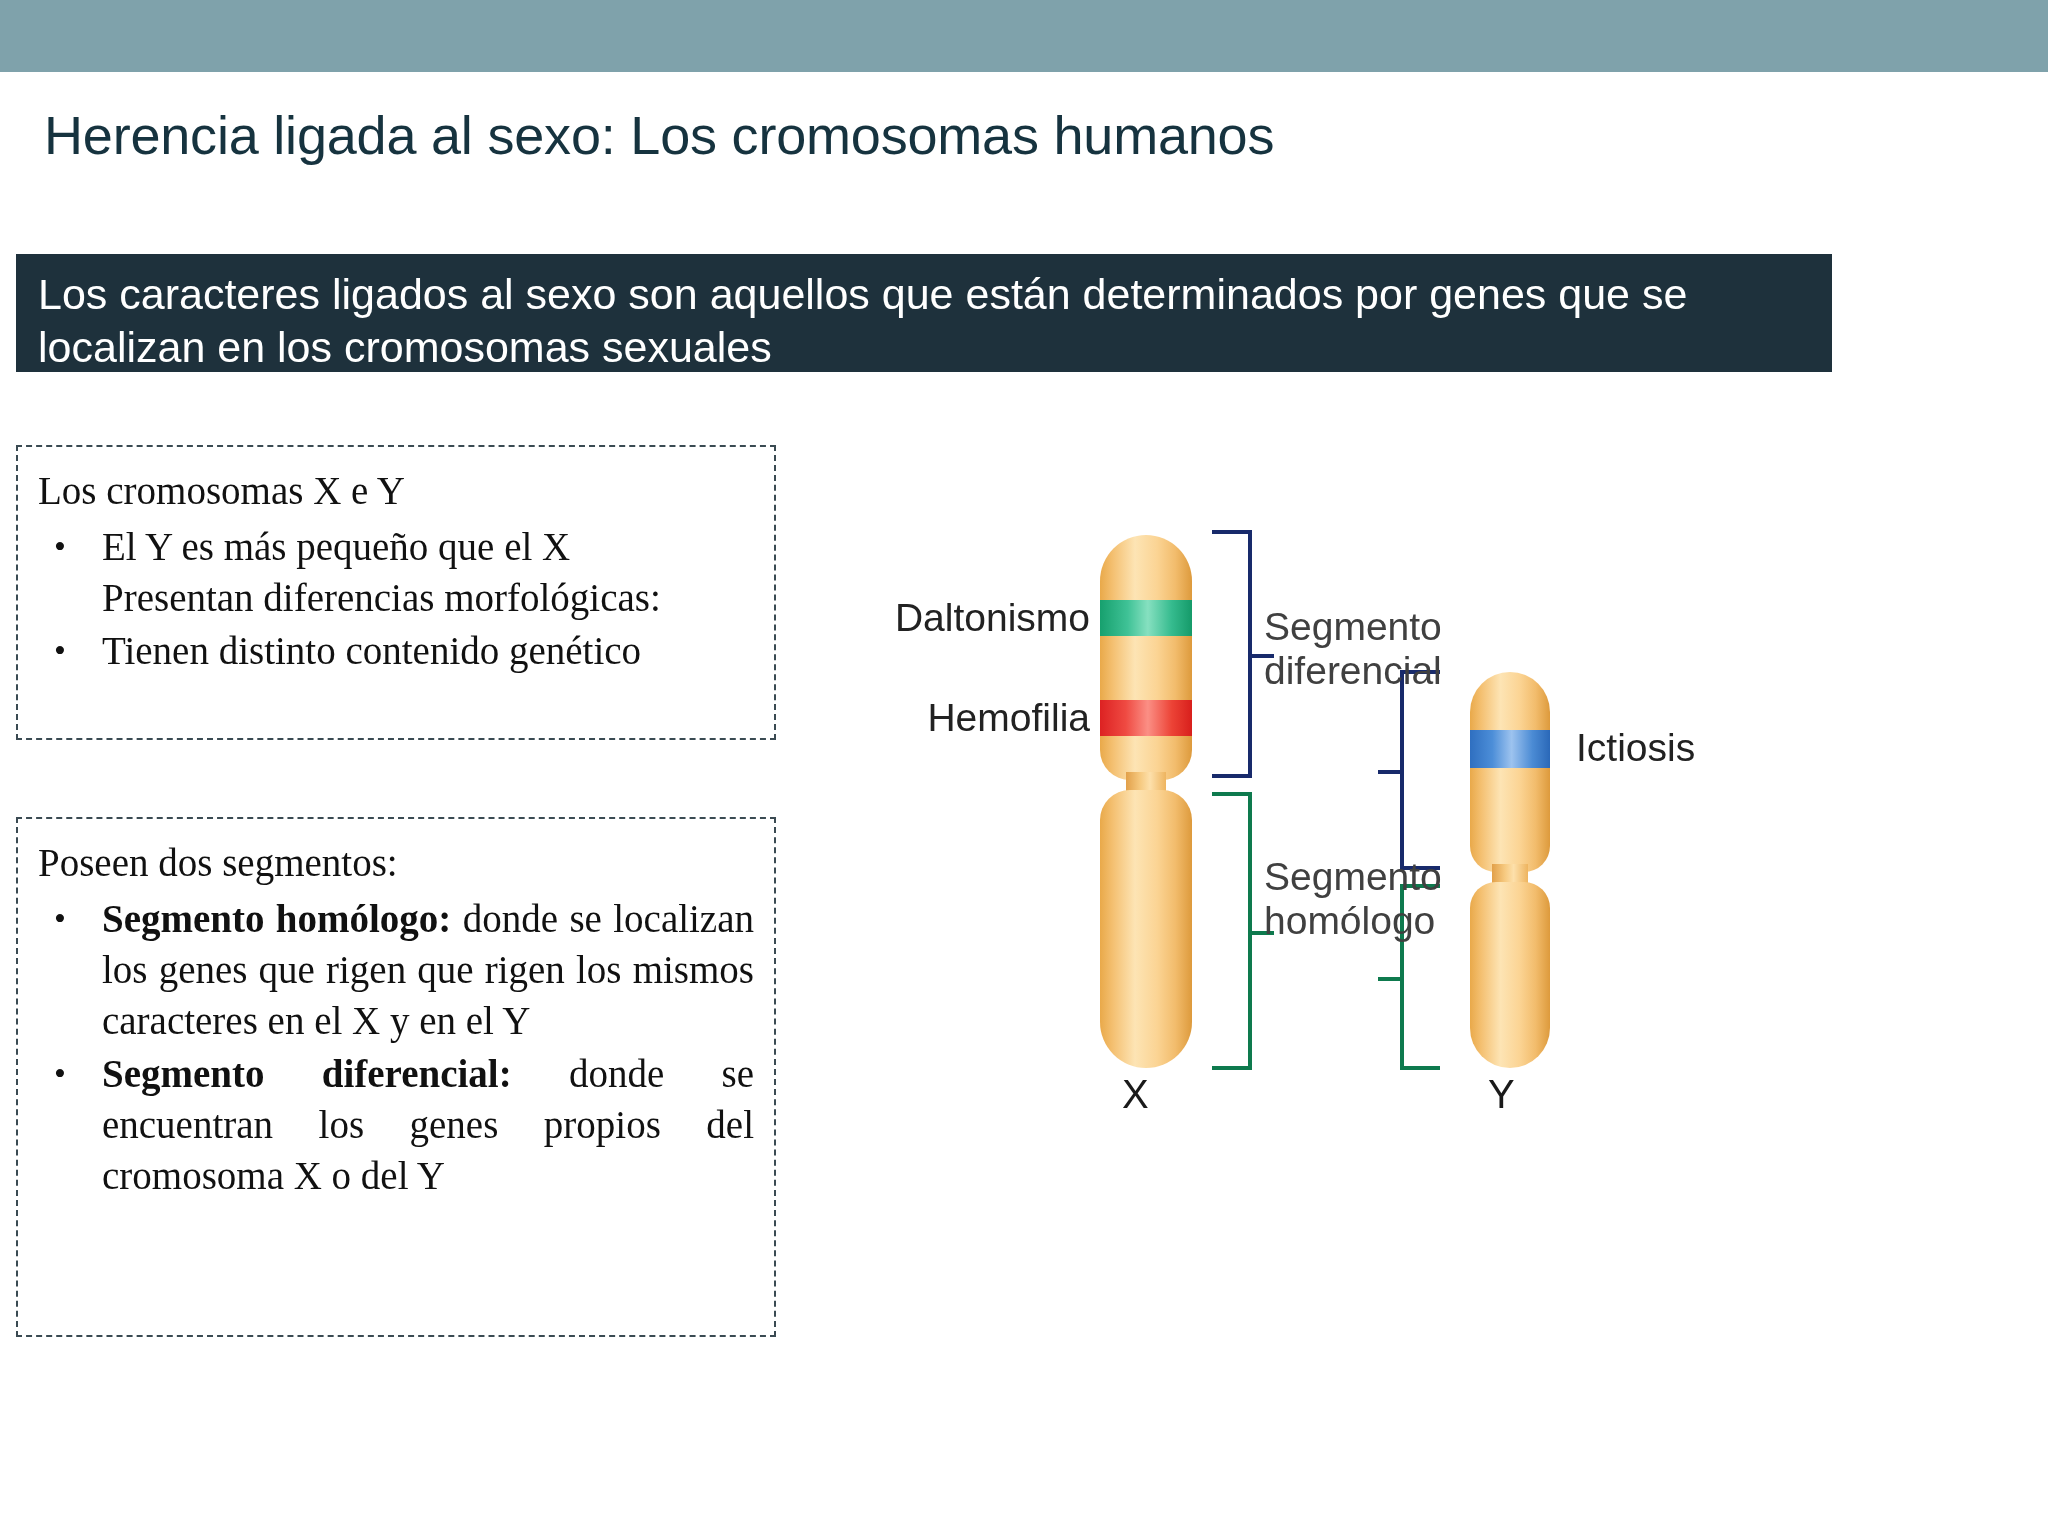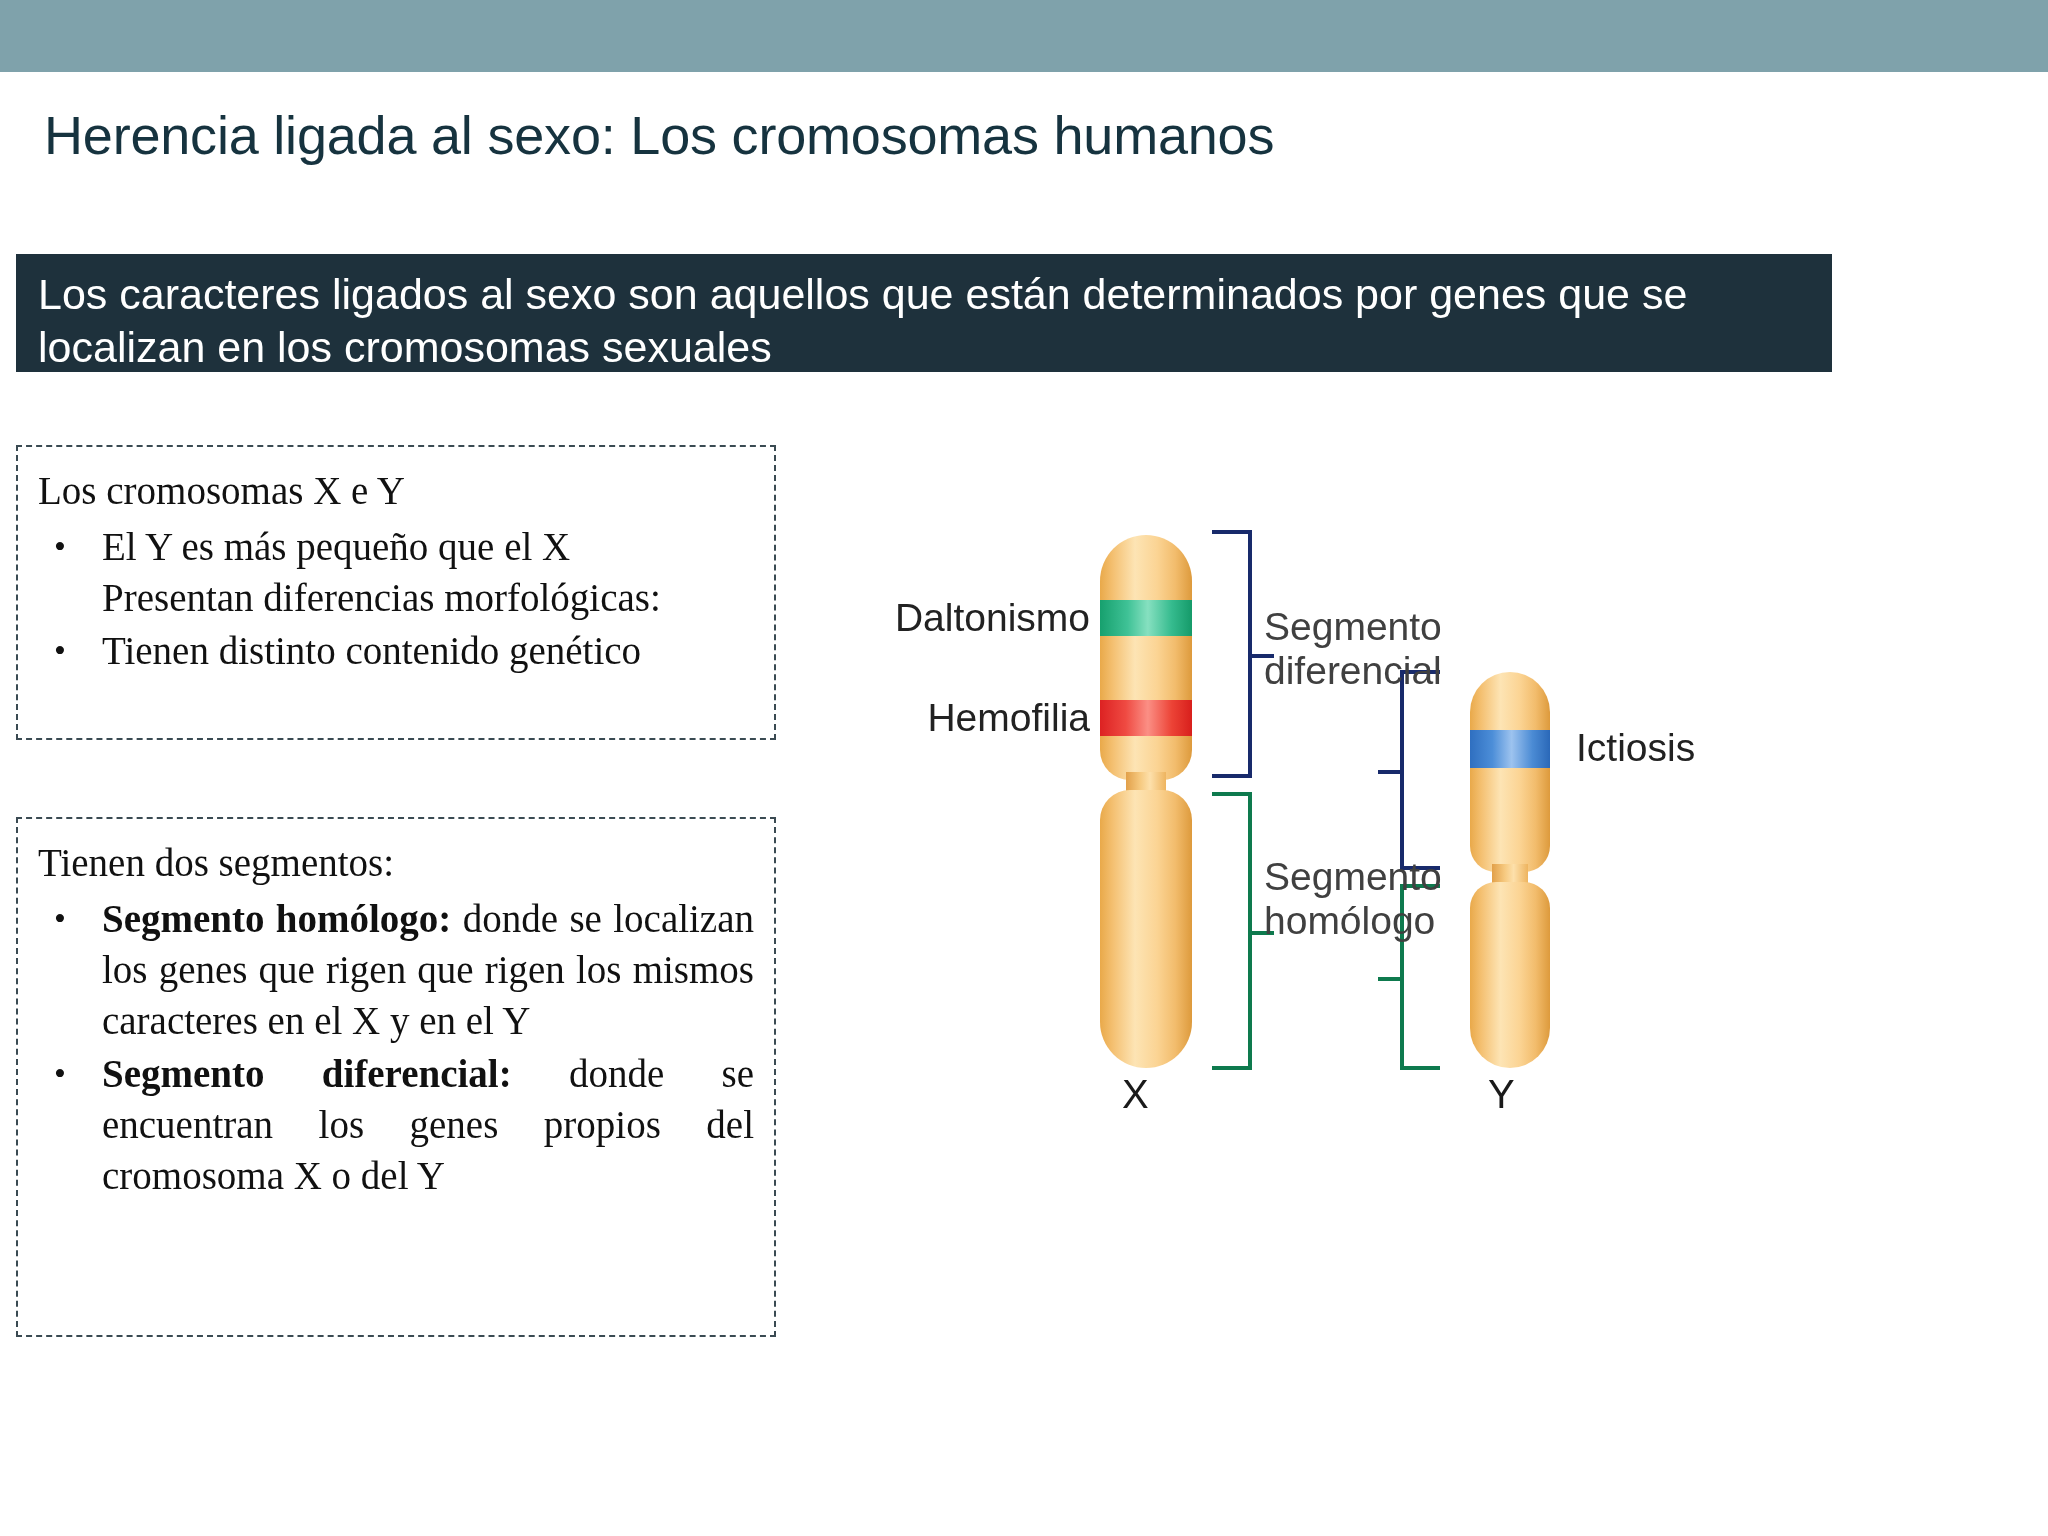--- a/index.html
+++ b/index.html
@@ -338,21 +338,21 @@
       <span class="linebreak">El Y es más pequeño que el X</span>
       <span class="linebreak">Presentan diferencias morfológicas:</span>
     </li>
     <li>
       <span class="linebreak">Tienen distinto contenido genético</span>
     </li>
   </ul>
 </div>
 
 <div class="dotted-box" id="box-two">
-  <div class="lead-line">Tienen dos segmentos:</div>
+  <div class="lead-line">Poseen dos segmentos:</div>
   <ul class="bullets">
     <li>
       <span class="bold">Segmento homólogo:</span><span> donde se localizan los genes que rigen que rigen los mismos caracteres en el X y en el Y</span>
     </li>
     <li>
       <span class="bold">Segmento diferencial:</span><span> donde se encuentran los genes propios del cromosoma X o del Y</span>
     </li>
   </ul>
 </div>
 

